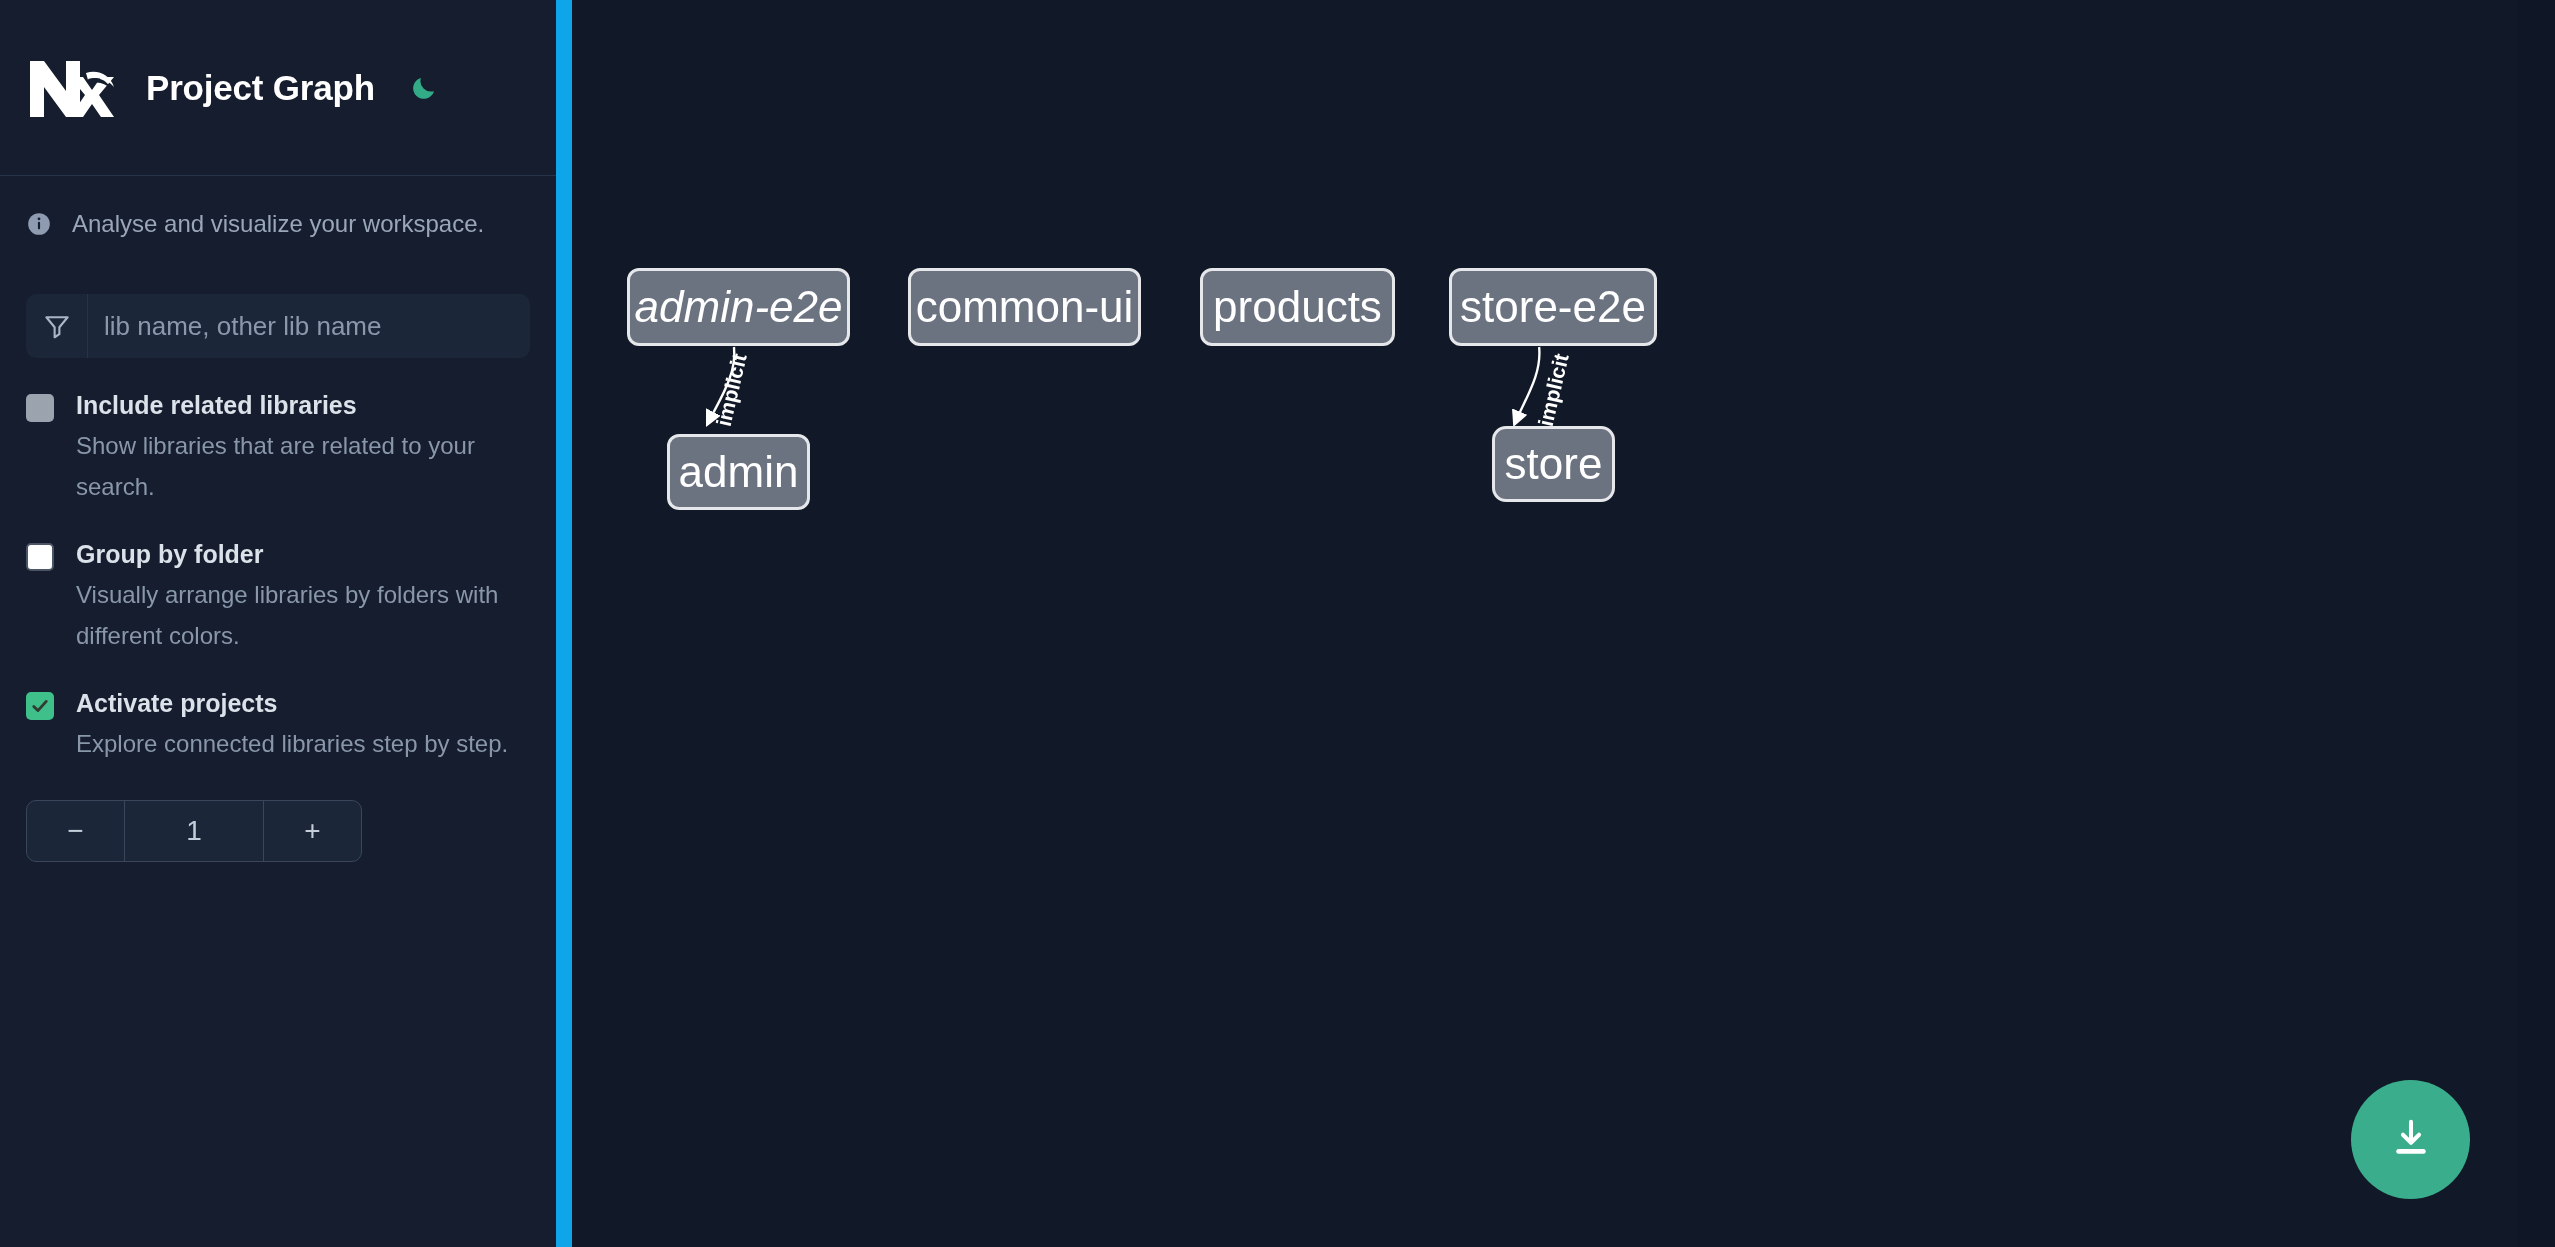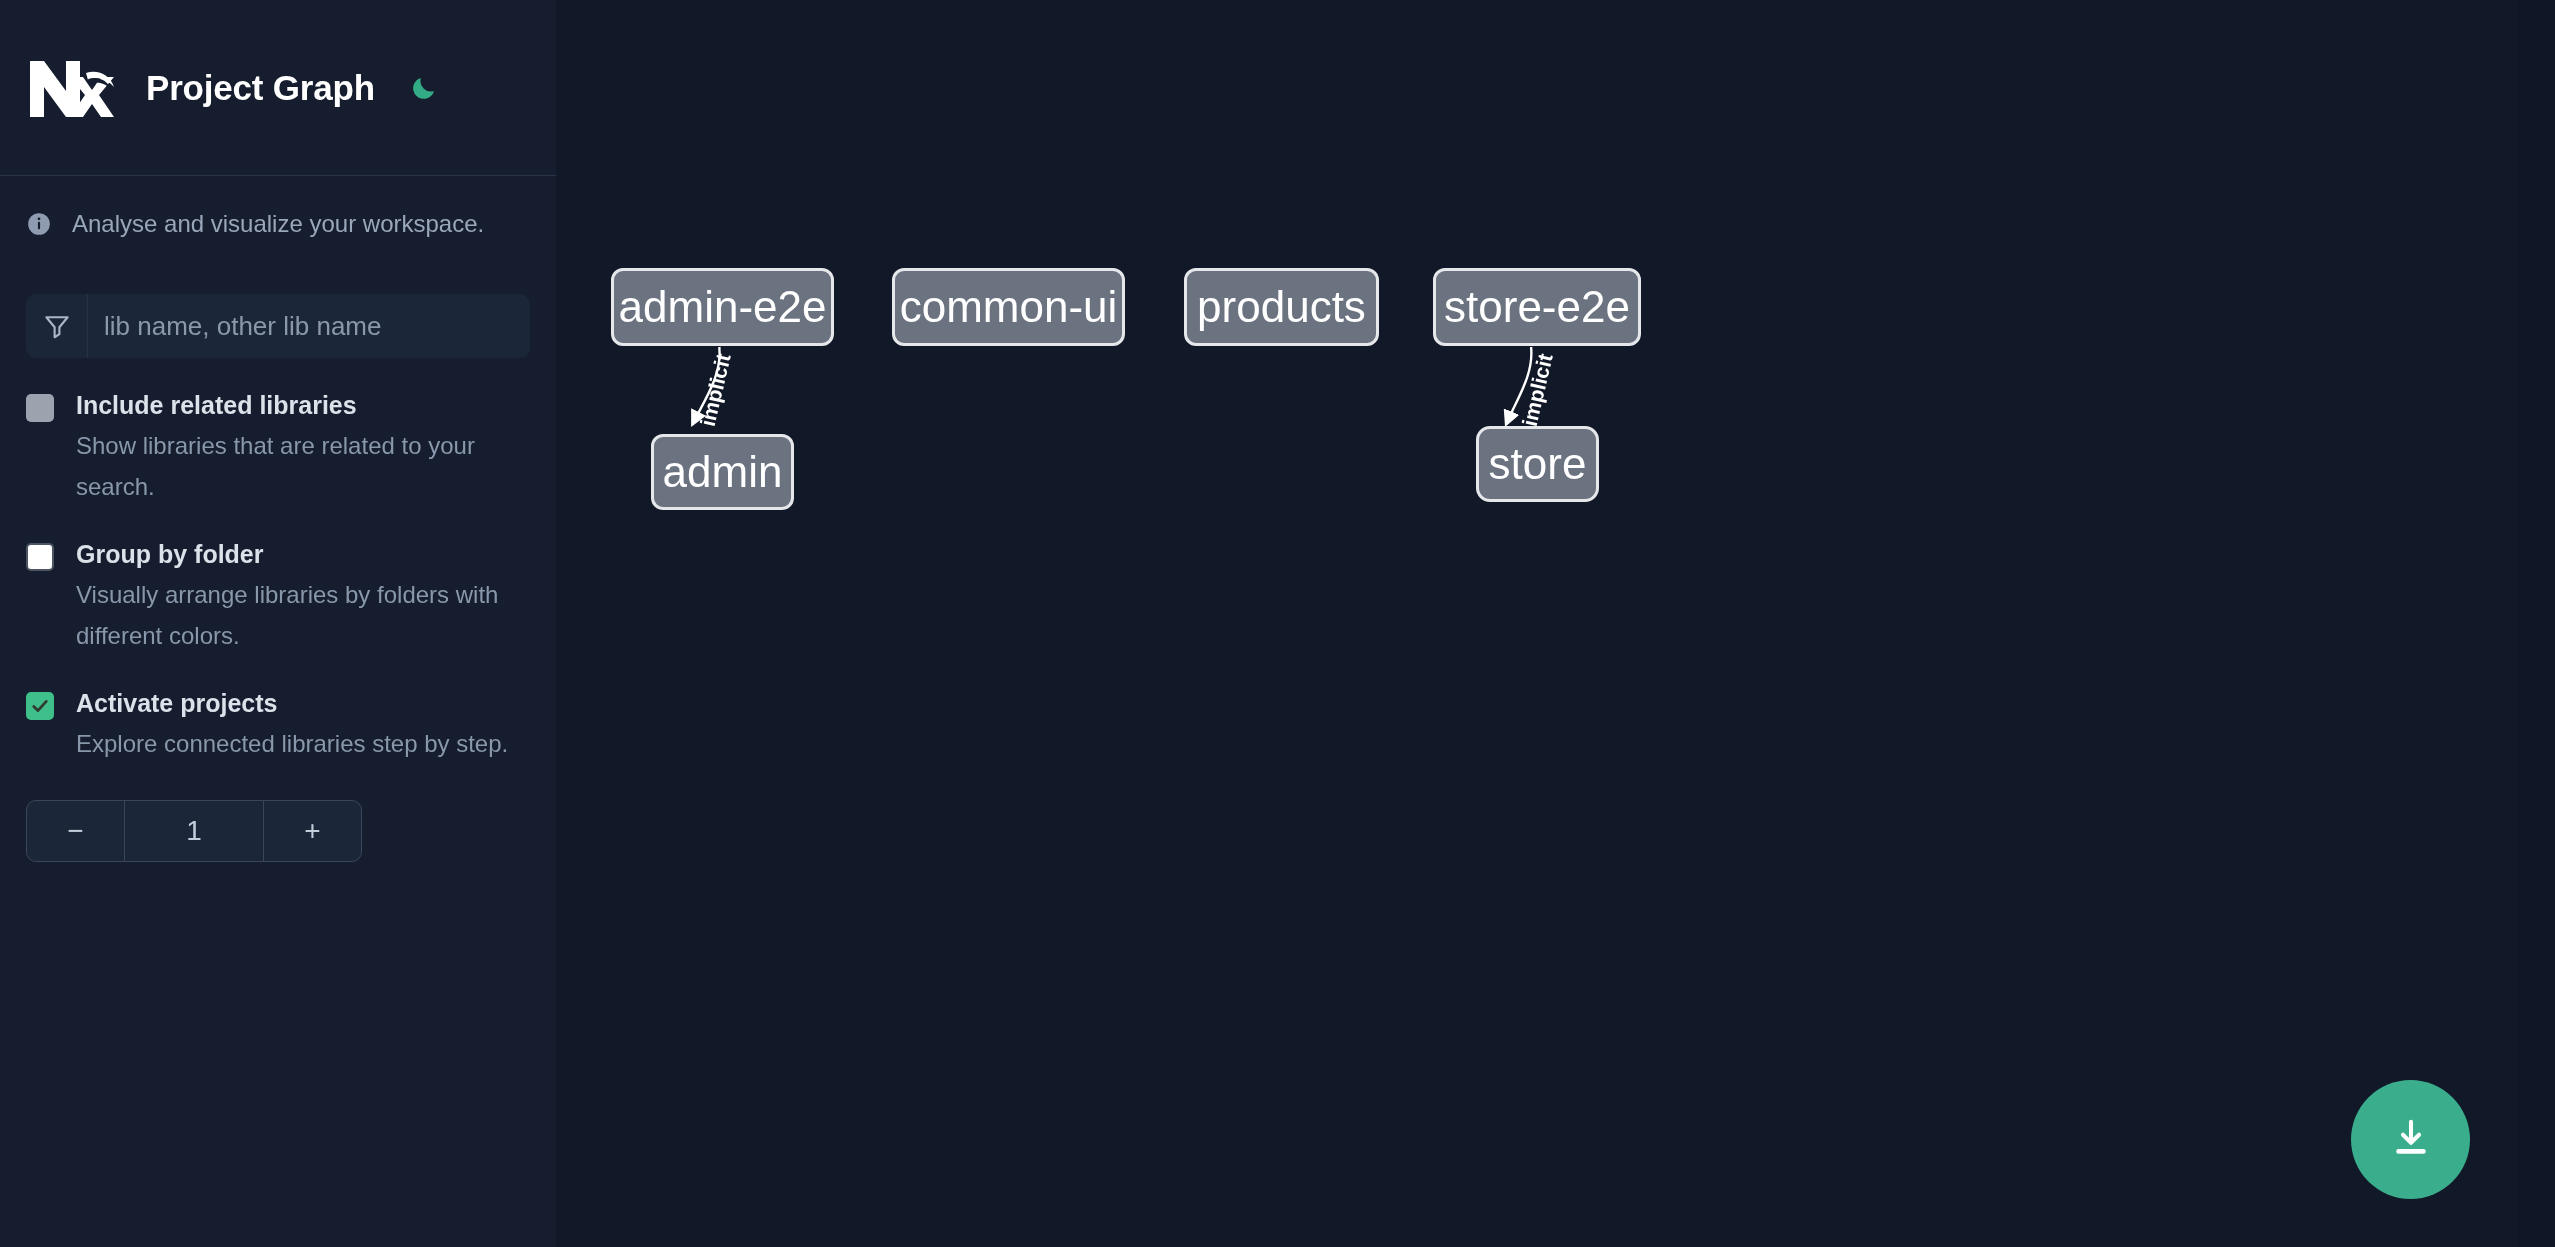--- a/index.html
+++ b/index.html
@@ -9,20 +9,21 @@
     overflow: hidden;
     background: #0f1626;
     font-family: "Liberation Sans", sans-serif;
   }
   #app {
     position: relative;
     width: 2518px;
     height: 1247px;
     display: flex;
     background: #0ea5e9;
+    gap: 16px;
   }
 
   
   .sidebar {
     position: relative;
     width: 556px;
     height: 1247px;
     background: #151d2e;
     flex: 0 0 556px;
     overflow: hidden;
@@ -322,21 +323,21 @@
       </defs>
 
       <path d="M 165 347 C 168 375 150 400 138 424" fill="none" stroke="#ffffff" stroke-width="2.4" marker-end="url(#arrow)"></path>
 
       <path d="M 985 347 C 988 375 970 400 960 424" fill="none" stroke="#ffffff" stroke-width="2.4" marker-end="url(#arrow)"></path>
     </svg>
 
     <div class="edge-label" style="left:123px; top:378px;">implicit</div>
     <div class="edge-label" style="left:945px; top:378px;">implicit</div>
 
-    <div class="node" style="left:55px; top:268px; width:223px; height:78px;">admin-e2e</div>
+    <div class="node" style="left:55px; top:268px; width:223px; height:78px;font-style:italic;">admin-e2e</div>
     <div class="node" style="left:336px; top:268px; width:233px; height:78px;">common-ui</div>
     <div class="node" style="left:628px; top:268px; width:195px; height:78px;">products</div>
     <div class="node" style="left:877px; top:268px; width:208px; height:78px;">store-e2e</div>
     <div class="node" style="left:95px; top:434px; width:143px; height:76px;">admin</div>
     <div class="node" style="left:920px; top:426px; width:123px; height:76px;border-radius:14px;">store</div>
 
     <button class="dl-btn">
       <span>
         <svg viewBox="0 0 24 24" width="46" height="46" aria-hidden="true">
           <path d="M12 3.5v11M12 14.5l-4.2-4.2M12 14.5l4.2-4.2" fill="none" stroke="#ffffff" stroke-width="2.1" stroke-linecap="round" stroke-linejoin="round"></path>

